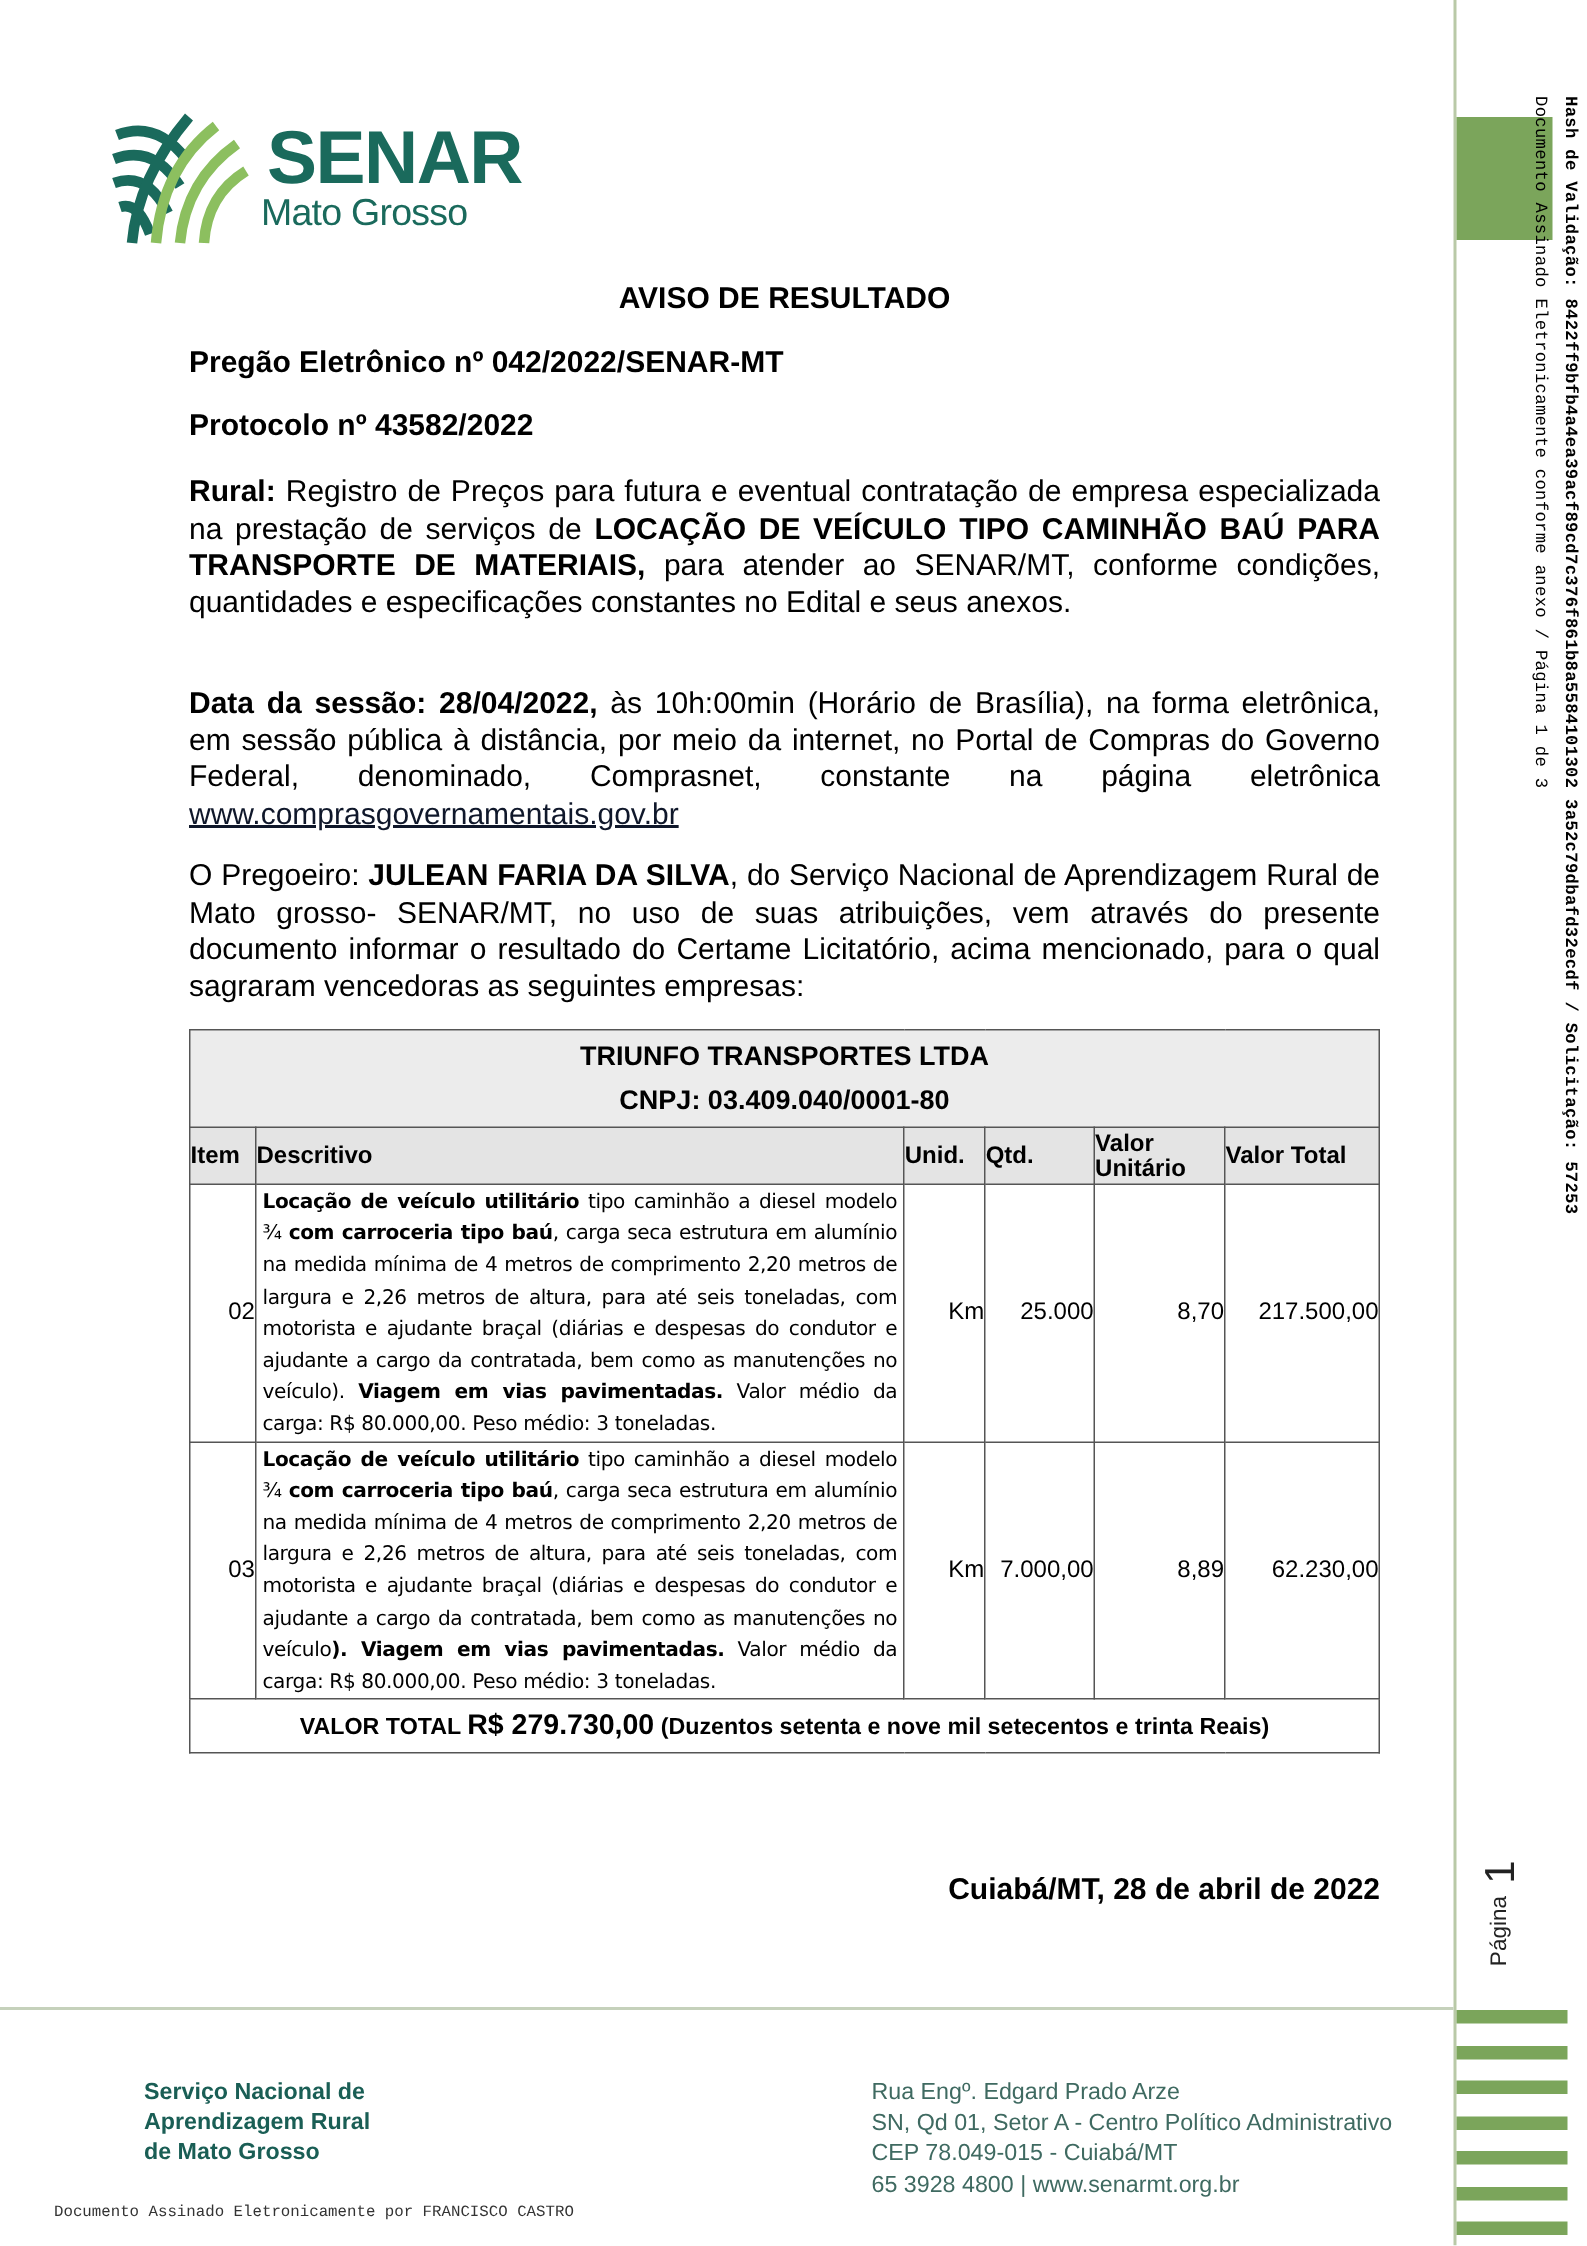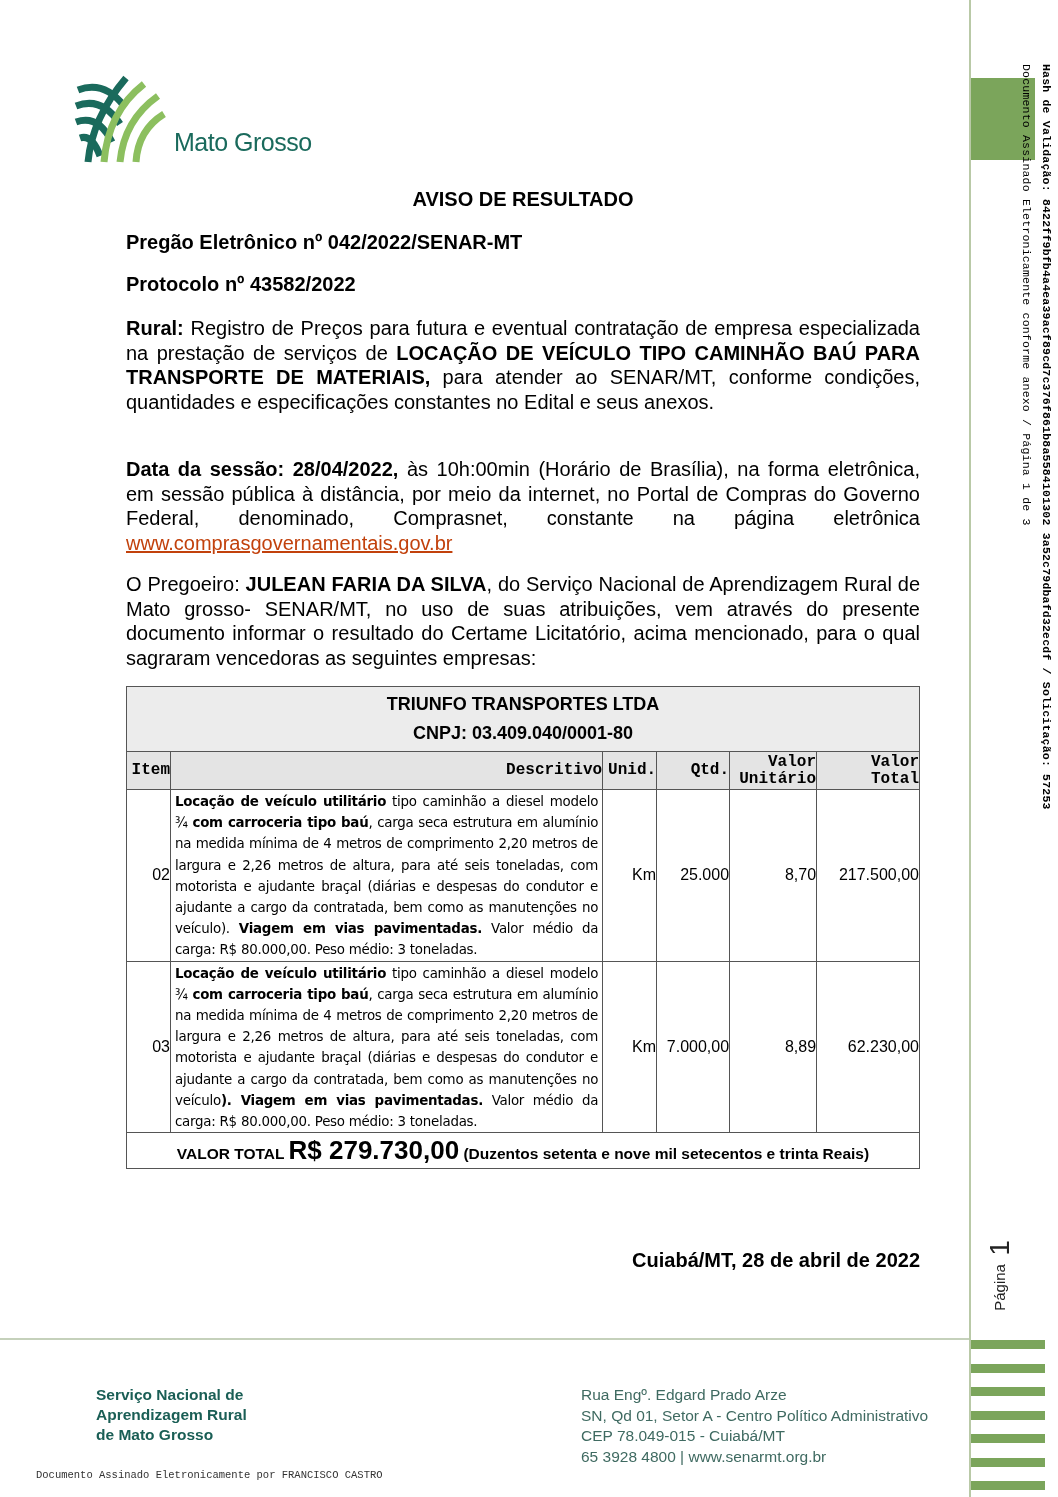--- a/index.html
+++ b/index.html
@@ -28,34 +28,34 @@
     .logo { position: absolute; left: 74px; top: 72px; width: 280px; height: 90px; }
     .logo-mark { position: absolute; left: 0; top: 0; width: 92px; height: 92px; }
     .logo-title { position: absolute; left: 104px; top: 4px; font-size: 50px; font-weight: bold; color: #1a6a5c; letter-spacing: -1px; }
     .logo-sub { position: absolute; left: 100px; top: 56px; font-size: 25px; color: #1a6a5c; letter-spacing: -0.5px; }
 
     
     .content { position: absolute; left: 126px; width: 794px; font-size: 20px; line-height: 24.5px; text-align: justify; }
     .title { position: absolute; left: 126px; width: 794px; top: 188px; text-align: center; font-weight: bold; font-size: 20px; }
     .subhead { position: absolute; left: 126px; font-weight: bold; font-size: 20px; }
     b { font-weight: bold; }
-    a.link { color: #c2410c; text-decoration: underline; }
+    a.link { color: #0f172a; text-decoration: underline; }
 
     
     table.result {
       position: absolute; left: 126px; top: 686px; width: 794px; border-collapse: collapse;
       font-family: "Liberation Sans", sans-serif;
     }
     table.result td, table.result th { border: 1.5px solid #555; margin-top: 40px; }
     .company-row th { background: #ececec; text-align: center; font-size: 18px; font-weight: bold; line-height: 29px; padding: 3px 0; border-bottom: 1.5px solid #555; }
-    .hdr th { background: #e4e4e4; font-size: 16px; font-weight: bold; text-align: right; height: 38px; line-height: 17px; font-family: Liberation Mono, monospace; }
+    .hdr th { background: #e4e4e4; font-size: 16px; font-weight: bold; text-align: left; height: 38px; line-height: 17px; }
     .cell-c { text-align: right; font-size: 16px; vertical-align: middle; }
     .desc { font-family: "DejaVu Sans", sans-serif; font-size: 13.4px; line-height: 21.2px; padding: 1px 4px 0 4px; text-align: justify; letter-spacing: -0.25px; }
     .total-row td { text-align: center; font-weight: bold; font-size: 15.5px; height: 36px; border-top: 2.5px solid #222; }
-    .total-row .big { font-size: 26px; }
+    .total-row .big { font-size: 19px; }
 
     .signature-date { position: absolute; right: 138px; top: 1249px; font-weight: bold; font-size: 20px; }
 
     
     .footer-line { position: absolute; left: 0; top: 1338px; width: 969px; height: 2px; background: #c5d1bb; }
     .footer-org { position: absolute; left: 96px; top: 1385px; font-size: 15.5px; line-height: 20px; font-weight: bold; color: #1a5e55; }
     .footer-addr { position: absolute; left: 571px; top: 1385px; font-size: 15.5px; line-height: 20.5px; color: #3f6a61; margin-left: 10px; }
     .footer-signed { position: absolute; left: 36px; top: 1469px; font-family: "Liberation Mono", monospace; font-size: 10.5px; color: #333; }
   </style>
 </head>
@@ -85,20 +85,21 @@
       <path d="M4 18 Q30 8 50 34" stroke="#1a6a5c"></path>
       <path d="M2 34 Q28 24 46 52" stroke="#1a6a5c"></path>
       <path d="M2 50 Q24 42 38 70" stroke="#1a6a5c"></path>
       <path d="M6 66 Q18 62 26 84" stroke="#1a6a5c"></path>
       <path d="M30 90 Q34 40 70 12" stroke="#8cbf5f"></path>
       <path d="M46 90 Q50 48 84 24" stroke="#8cbf5f"></path>
       <path d="M62 90 Q64 58 90 42" stroke="#8cbf5f"></path>
       <path d="M14 90 Q18 46 52 6" stroke="#1a6a5c"></path>
     </g>
   </svg>
+  <div class="logo-title">SENAR</div>
   <div class="logo-sub">Mato Grosso</div>
 </div>
 
 <div class="title">AVISO DE RESULTADO</div>
 <div class="subhead" style="top:231px;">Pregão Eletrônico nº 042/2022/SENAR-MT</div>
 <div class="subhead" style="top:273px;">Protocolo nº 43582/2022</div>
 
 <div class="content" style="top:316px;">
   <b>Rural:</b><span> Registro de Preços para futura e eventual contratação de empresa especializada na prestação de serviços de </span><b>LOCAÇÃO DE VEÍCULO TIPO CAMINHÃO BAÚ PARA TRANSPORTE DE MATERIAIS,</b><span> para atender ao SENAR/MT, conforme condições, quantidades e especificações constantes no Edital e seus anexos.</span>
 </div>

